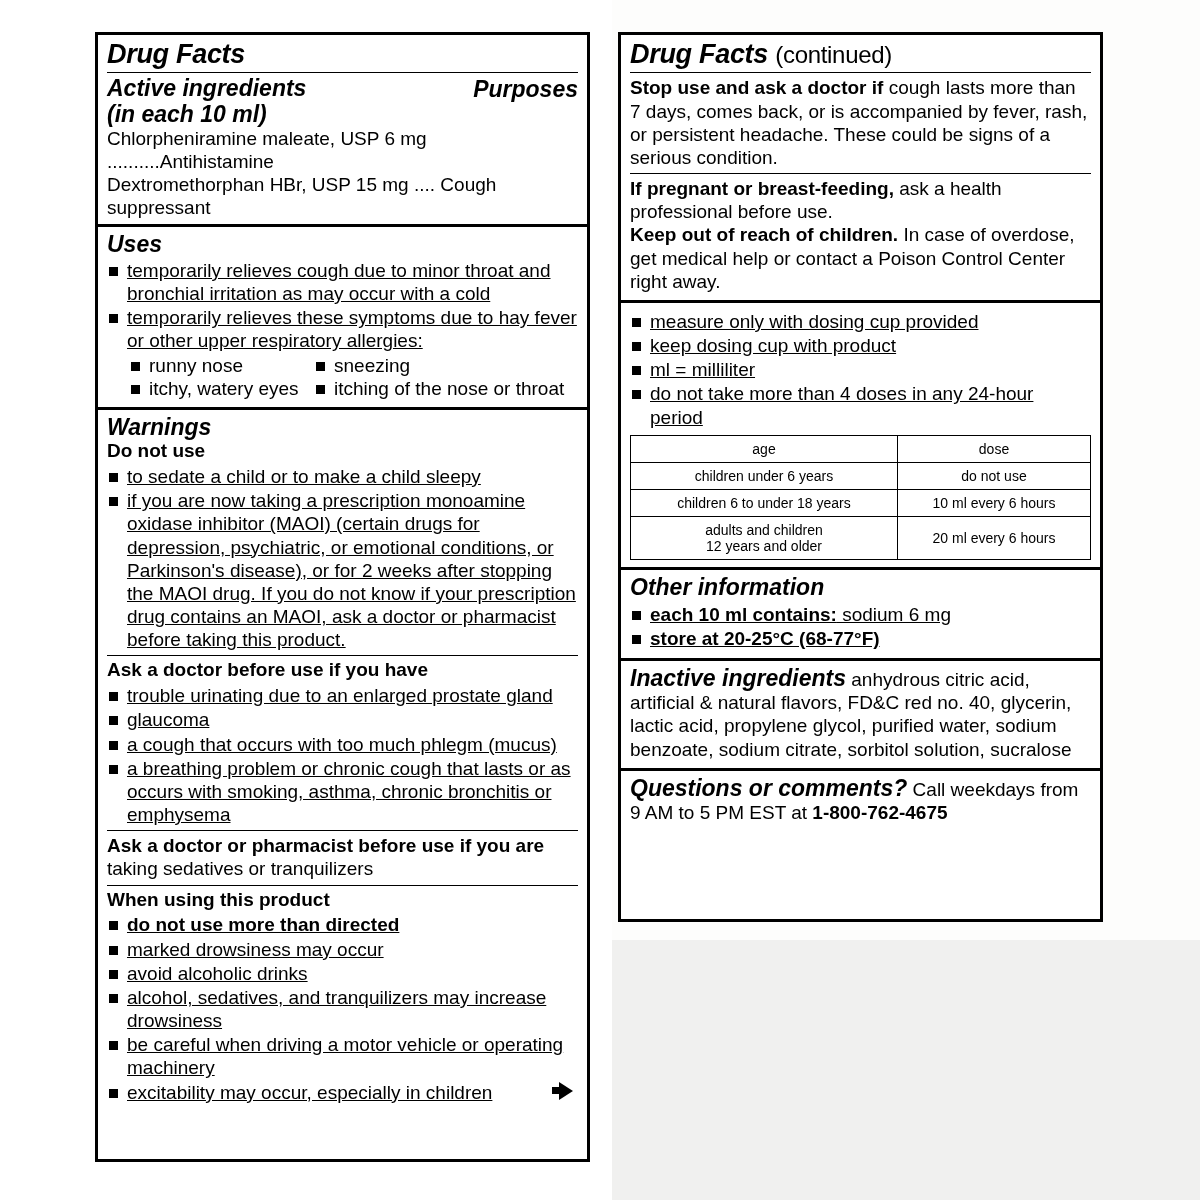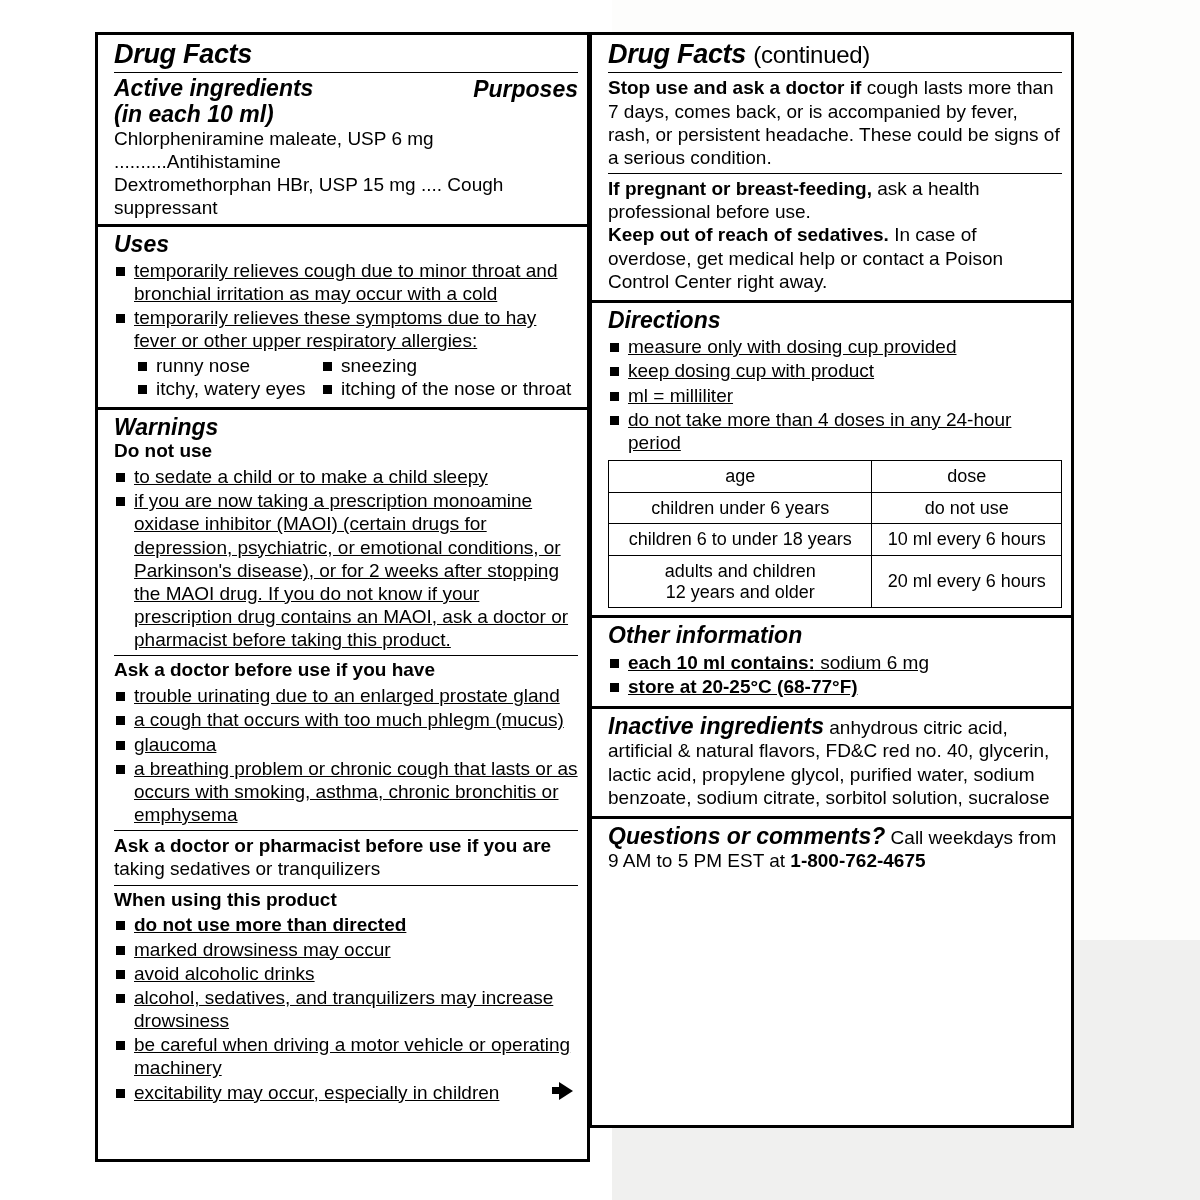--- a/index.html
+++ b/index.html
@@ -45,27 +45,27 @@
     background: #ffffff;
   }
   .col-left {
     left: 95px;
     top: 32px;
     width: 495px;
     height: 1130px;
     padding: 0;
   }
   .col-right {
-    left: 589px;
+    left: 618px;
     top: 32px;
     width: 485px;
-    height: 1096px;
+    height: 890px;
   }
   .sec {
-    padding: 5px 9px 7px 16px;
+    padding: 5px 9px 7px 9px;
     border-bottom: 3px solid #000;
   }
   .sec.last { border-bottom: none; }
   .rule-thin {
     border-bottom: 1.5px solid #000;
     margin: 4px 0 3px 0;
   }
   .title {
     font-style: italic;
     font-weight: bold;
@@ -145,21 +145,21 @@
     top: 8px;
     width: 9px;
     height: 9px;
     background: #000;
   }
   .inline-b { font-weight: bold; }
   table.dose {
     border-collapse: collapse;
     width: 100%;
     margin-top: 6px;
-    font-size: 18px;
+    font-size: 14px;
   }
   table.dose th, table.dose td {
     border: 1.5px solid #000;
     text-align: center;
     padding: 5px 4px;
     font-weight: normal;
     line-height: 1.15;
   }
   table.dose th { font-weight: normal; }
   .arrow {
@@ -223,22 +223,22 @@
       <div class="hdr-bold">Do not use</div>
       <ul class="bul">
         <li>to sedate a child or to make a child sleepy</li>
         <li>if you are now taking a prescription monoamine oxidase inhibitor (MAOI) (certain drugs for depression, psychiatric, or emotional conditions, or Parkinson's disease), or for 2 weeks after stopping the MAOI drug.  If you do not know if your prescription drug contains an MAOI, ask a doctor or pharmacist before taking this product.</li>
       </ul>
 
       <div class="rule-thin"></div>
       <div class="hdr-bold">Ask a doctor before use if you have</div>
       <ul class="bul">
         <li>trouble urinating due to an enlarged prostate gland</li>
+        <li>glaucoma</li>
         <li>a cough that occurs with too much phlegm (mucus)</li>
-        <li>glaucoma</li>
         <li>a breathing problem or chronic cough that lasts or as occurs with smoking, asthma, chronic bronchitis or emphysema</li>
       </ul>
 
       <div class="rule-thin"></div>
       <div class="txt"><span class="inline-b">Ask a doctor or pharmacist before use if you are</span><span> taking sedatives or tranquilizers</span></div>
 
       <div class="rule-thin"></div>
       <div class="hdr-bold">When using this product</div>
       <ul class="bul">
         <li class="bold">do not use more than directed</li>
@@ -254,25 +254,24 @@
   </div>
 
   <div class="col col-right">
 
     <div class="sec">
       <div class="title"><span>Drug Facts</span> <span class="title-cont">(continued)</span></div>
       <div class="rule-thin"></div>
       <div class="txt"><span class="inline-b">Stop use and ask a doctor if</span><span> cough lasts more than 7 days, comes back, or is accompanied by fever, rash, or persistent headache. These could be signs of a serious condition.</span></div>
       <div class="rule-thin"></div>
       <div class="txt"><span class="inline-b">If pregnant or breast-feeding,</span><span> ask a health professional before use.</span></div>
-      <div class="txt"><span class="inline-b">Keep out of reach of sedatives.</span><span> In case of overdose, get medical help or contact a Poison Control Center right away.</span></div>
-    </div>
-
-    <div class="sec">
-      <div class="hdr-italic">Directions</div>
+      <div class="txt"><span class="inline-b">Keep out of reach of children.</span><span> In case of overdose, get medical help or contact a Poison Control Center right away.</span></div>
+    </div>
+
+    <div class="sec">
       <ul class="bul">
         <li>measure only with dosing cup provided</li>
         <li>keep dosing cup with product</li>
         <li>ml = milliliter</li>
         <li>do not take more than 4 doses in any 24-hour period</li>
       </ul>
       <table class="dose">
         <thead>
           <tr>
             <th>age</th>

